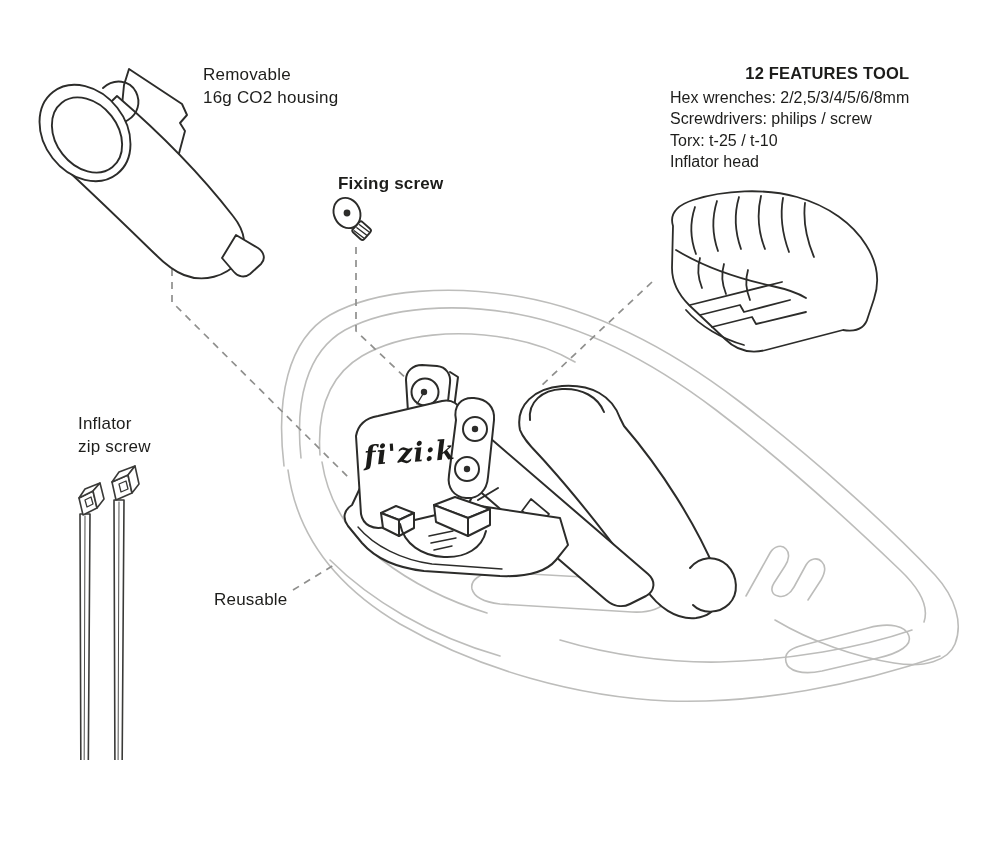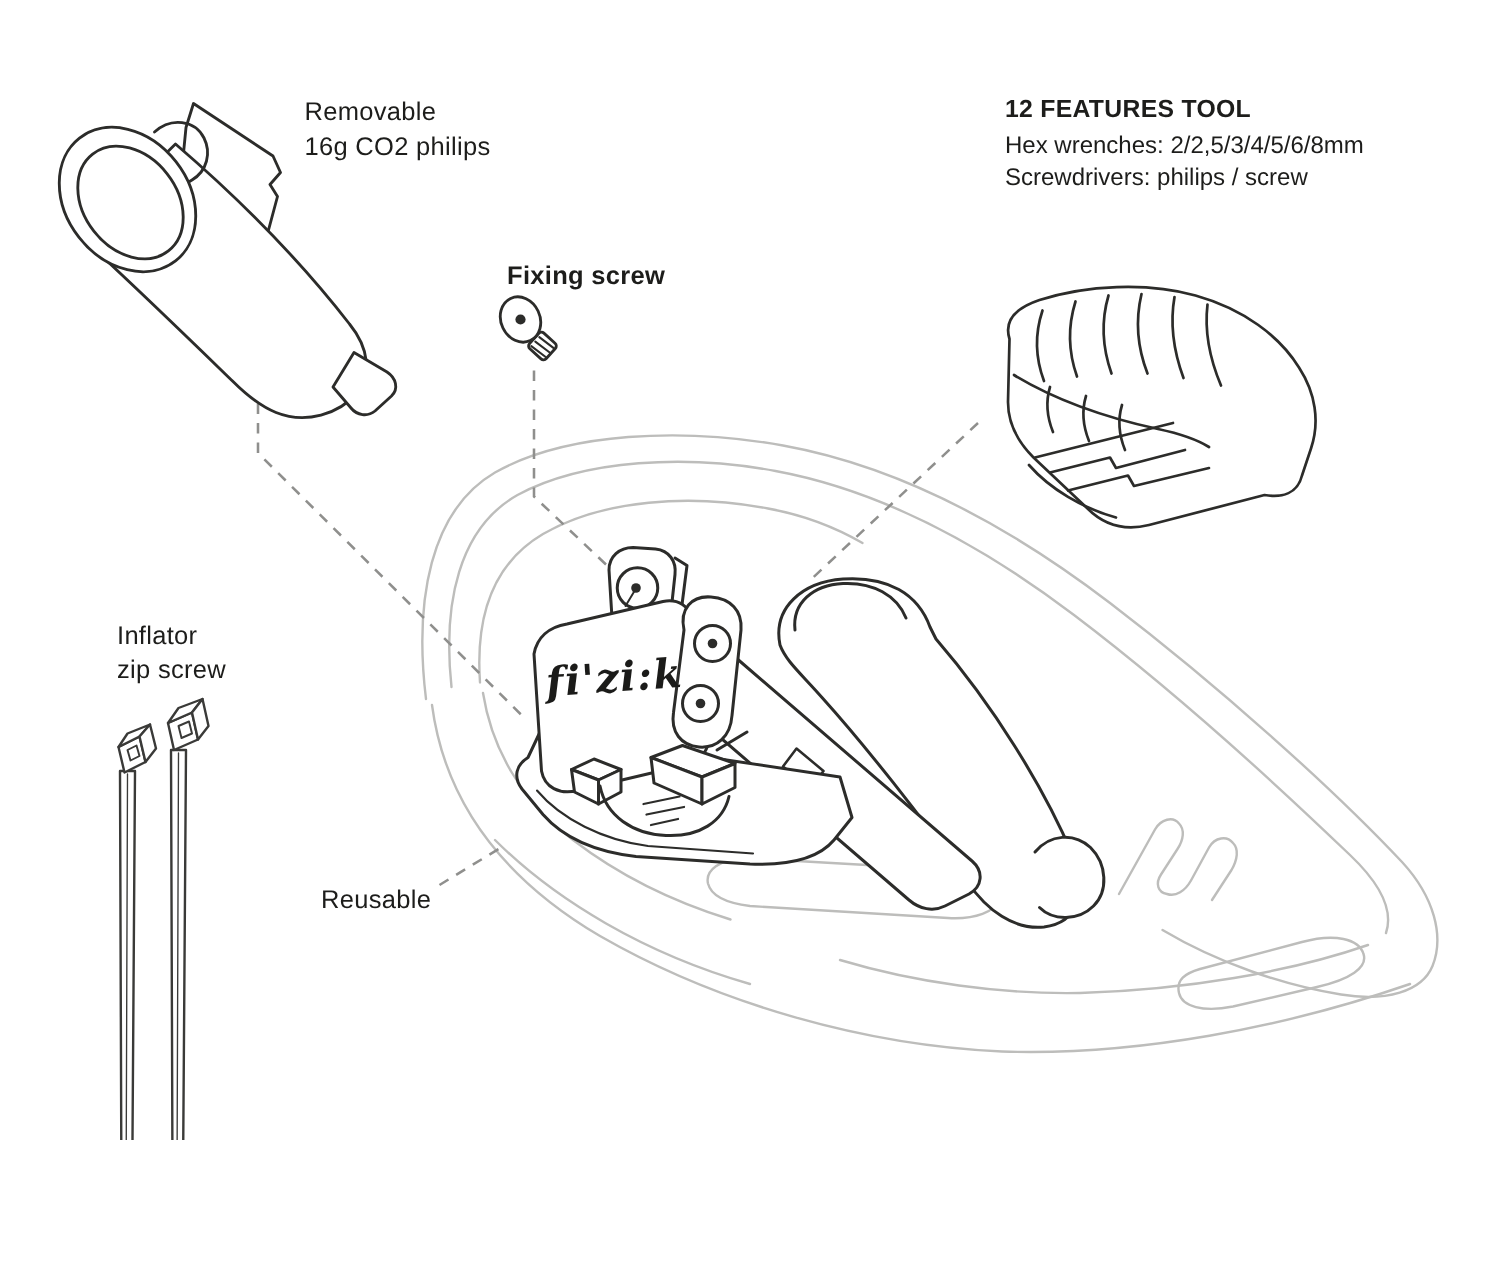--- a/index.html
+++ b/index.html
@@ -5,21 +5,21 @@
   html,body{margin:0;padding:0;background:#ffffff;}
   .canvas{position:relative;width:1000px;height:760px;background:#ffffff;overflow:hidden;
           font-family:"Liberation Sans",sans-serif;color:#1d1d1b;}
   .canvas svg{position:absolute;left:0;top:0;}
   .label{position:absolute;font-size:17px;line-height:23px;letter-spacing:.2px;white-space:nowrap;}
   .lbl-housing{left:203px;top:63px;}
   .lbl-screw{left:338px;top:172px;font-weight:bold;}
   .lbl-zipties{left:78px;top:412px;}
   .lbl-mudflap{left:214px;top:588px;}
   .features{position:absolute;left:670px;top:63px;font-size:16px;line-height:21.5px;white-space:nowrap;}
-  .features .ft-title{font-weight:bold;font-size:16.5px;letter-spacing:.2px;margin-bottom:2px;}
+  .features .ft-title{font-weight:bold;font-size:16.5px;letter-spacing:.2px;margin-bottom:2px;text-align:right;}
   .brand{position:absolute;left:364px;top:437px;font-family:"DejaVu Serif","Liberation Serif",serif;
          font-style:italic;font-weight:bold;font-size:27px;letter-spacing:1px;color:#1b1b19;
          transform:rotate(-4deg);}
 </style>
 </head>
 <body>
 
 <div class="canvas">
 
 <svg width="1000" height="852" viewBox="0 0 1000 852">
@@ -147,29 +147,31 @@
       <path d="M 112,482 L 128,475 L 132,493 L 116,500 Z"></path>
       <path d="M 112,482 L 119,472 L 135,466 L 128,475 Z"></path>
       <path d="M 128,475 L 135,466 L 139,484 L 132,493 Z"></path>
       <path d="M 119,484 L 126,481 L 128,489 L 121,492 Z" fill="none" stroke-width="1.3"></path>
     </g>
   </g>
 </svg>
 
   <div class="label lbl-housing">
     <div>Removable</div>
-    <div>16g CO2 philips</div>
+    <div>16g CO2 housing</div>
   </div>
 
   <div class="label lbl-screw">Fixing screw</div>
 
   <div class="features">
     <div class="ft-title">12 FEATURES TOOL</div>
     <div>Hex wrenches: 2/2,5/3/4/5/6/8mm</div>
     <div>Screwdrivers: philips / screw</div>
+    <div>Torx: t-25 / t-10</div>
+    <div>Inflator head</div>
   </div>
 
   <div class="label lbl-zipties">
     <div>Inflator</div>
     <div>zip screw</div>
   </div>
 
   <div class="label lbl-mudflap">Reusable</div>
 
   <div class="brand">fi'zi:k</div>

